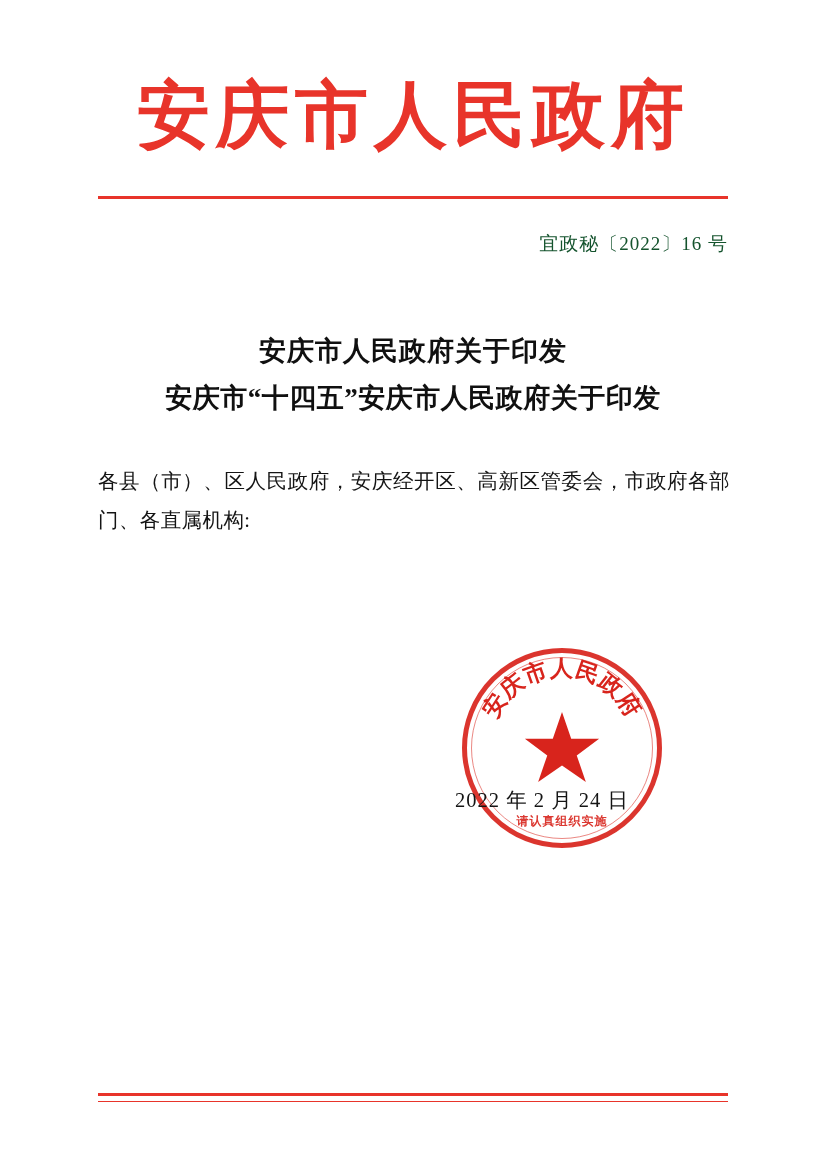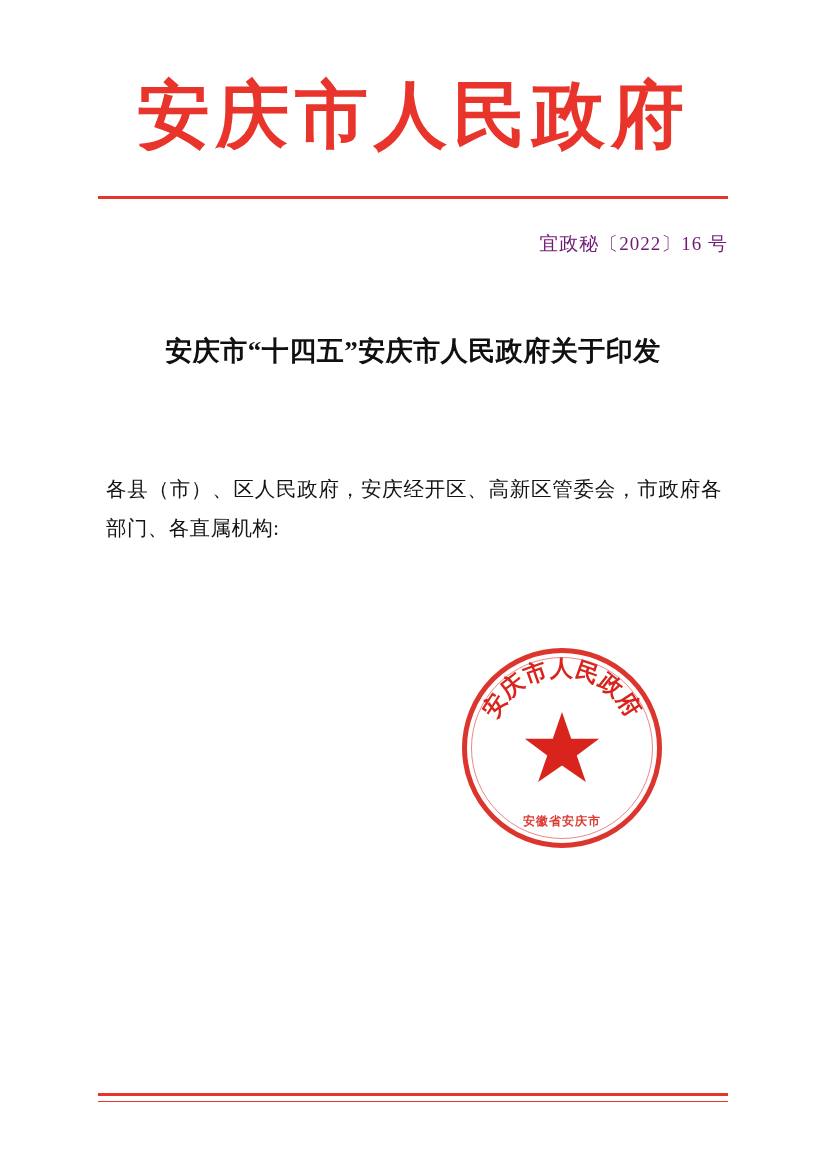--- a/index.html
+++ b/index.html
@@ -47,21 +47,21 @@
   }
   .red-rule-top { top: 196px; }
 
   
   .doc-number {
     position: absolute;
     top: 231px;
     right: 99px;
     font-size: 19px;
     letter-spacing: 1px;
-    color: #701a75;
+    color: #14532d;
     font-family: "Liberation Serif", "DejaVu Serif", serif;
   }
 
   
   .doc-title {
     position: absolute;
     top: 328px;
     left: 98px;
     width: 630px;
     text-align: center;
@@ -79,21 +79,21 @@
     top: 462px;
     left: 98px;
     width: 632px;
     font-size: 20.5px;
     line-height: 39px;
     color: #141414;
     letter-spacing: 0.4px;
     text-align: justify;
   }
   .body-block p {
-    margin: 8px;
+    margin: 0;
     font-family: Liberation Serif, serif;
   }
   .indent { text-indent: 2em; }
 
   
   .seal-wrap {
     position: absolute;
     top: 648px;
     left: 462px;
     width: 200px;
@@ -183,20 +183,21 @@
 
   <div class="masthead">
     <div class="masthead-title">安庆市人民政府</div>
   </div>
 
   <div class="red-rule red-rule-top"></div>
 
   <div class="doc-number">宜政秘〔2022〕16 号</div>
 
   <div class="doc-title">
+    <div class="line1">安庆市人民政府关于印发</div>
     <div class="line2">安庆市“十四五”安庆市人民政府关于印发</div>
   </div>
 
   <div class="body-block">
     <p>各县（市）、区人民政府，安庆经开区、高新区管委会，市政府各部门、各直属机构:</p>
   </div>
 
   <div class="seal-wrap">
     <div class="seal"></div>
     <div class="seal-inner-ring"></div>
@@ -204,20 +205,21 @@
       <defs>
         <path id="sealArcTop" d="M 28,100 A 72,72 0 0 1 172,100"></path>
       </defs>
       <text>
         <textPath href="#sealArcTop" startOffset="50%" text-anchor="middle" id="sealTopTextPath">安庆市人民政府</textPath>
       </text>
     </svg>
     <svg class="seal-star" viewBox="0 0 100 100">
       <polygon points="50,4 61.8,38.2 97.6,38.2 68.9,59.5 80.6,93.7 50,72.4 19.4,93.7 31.1,59.5 2.4,38.2 38.2,38.2" fill="#d8241c"></polygon>
     </svg>
-    <div class="seal-bottom-text">安徽省安庆市</div>
-  </div>
-
+    <div class="seal-bottom-text">请认真组织实施</div>
+  </div>
+
+  <div class="doc-date">2022 年 2 月 24 日</div>
 
   <div class="footer-rule-thick"></div>
   <div class="footer-rule-thin"></div>
 
 </div>
 
 </body></html>

